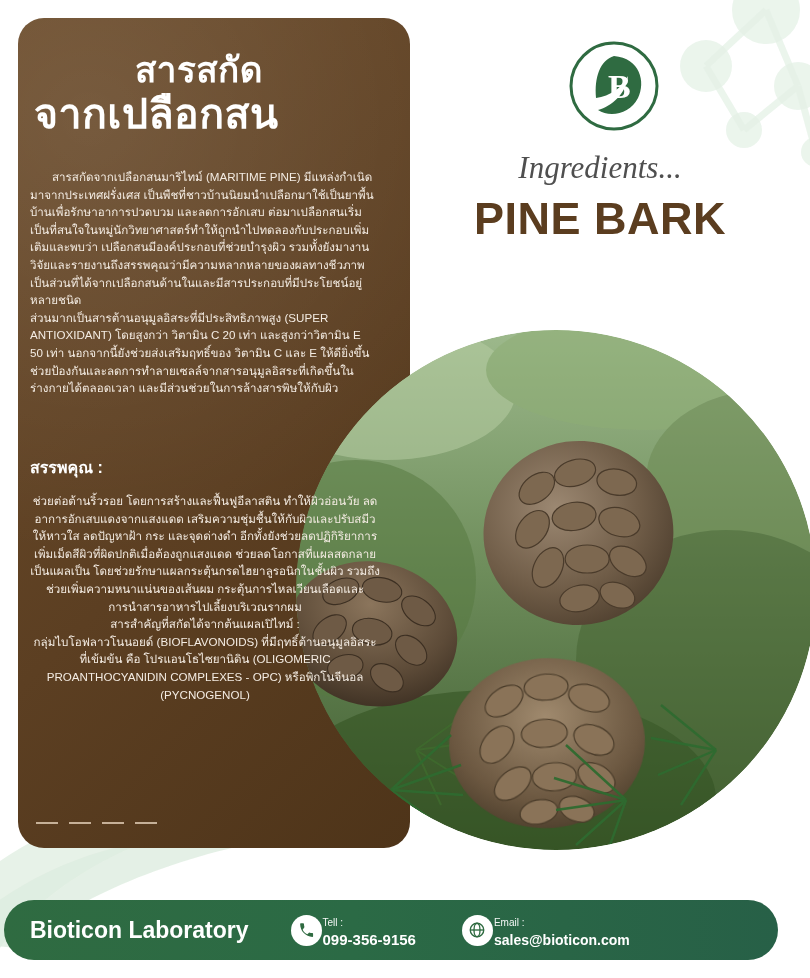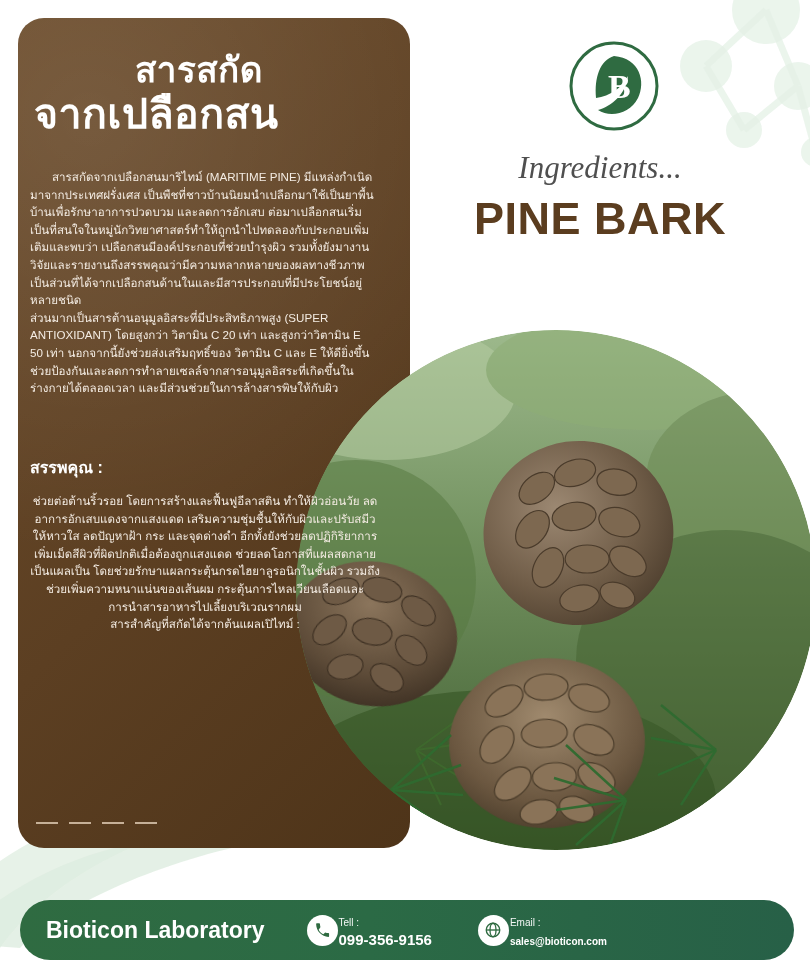--- a/index.html
+++ b/index.html
@@ -132,21 +132,21 @@
     border-radius: 50%;
     overflow: hidden;
     z-index: 2;
     box-shadow: 0 0 0 0 rgba(0,0,0,0);
   }
   .photo svg { display:block; }
 
   
   .footer {
     position: absolute;
-    left: 20px; bottom: 18px;
+    left: 4px; bottom: 18px;
     width: 774px; height: 60px;
     background: linear-gradient(90deg,#2f6b41 0%, #2b6a45 45%, #276047 100%);
     border-radius: 30px;
     display: flex; align-items: center;
     z-index: 5;
     padding: 4px 26px;
   }
   .brand {
     color: #ffffff; font-size: 23px; font-weight: bold;
     flex: 0 0 auto;
@@ -158,21 +158,21 @@
   }
   .circ {
     width: 31px; height: 31px; border-radius: 50%;
     background: #ffffff;
     display: flex; align-items: center; justify-content: center;
     flex: 0 0 auto;
   }
   .contact-text { color: #ffffff; line-height: 1.2; }
   .contact-text .lbl { font-size: 10px; opacity: .95; }
   .contact-text .val { font-size: 15px; font-weight: bold; margin-top: 15px; }
-  .contact-text .val.small { font-size: 10px; }
+  .contact-text .val.small { font-size: 14px; }
 </style>
 </head>
 <body>
 
 <div class="poster">
 
   <svg class="molecule" viewBox="0 0 300 220">
     <g fill="#cfe6d2" opacity="0.75">
       <circle cx="236" cy="40" r="34"></circle>
       <circle cx="176" cy="96" r="26"></circle>
@@ -204,20 +204,21 @@
   <div class="body-text">
     <p class="indent">สารสกัดจากเปลือกสนมาริไทม์ (MARITIME PINE) มีแหล่งกำเนิดมาจากประเทศฝรั่งเศส เป็นพืชที่ชาวบ้านนิยมนำเปลือกมาใช้เป็นยาพื้นบ้านเพื่อรักษาอาการปวดบวม และลดการอักเสบ ต่อมาเปลือกสนเริ่มเป็นที่สนใจในหมู่นักวิทยาศาสตร์ทำให้ถูกนำไปทดลองกับประกอบเพิ่มเติมและพบว่า เปลือกสนมีองค์ประกอบที่ช่วยบำรุงผิว รวมทั้งยังมางานวิจัยและรายงานถึงสรรพคุณว่ามีความหลากหลายของผลทางชีวภาพเป็นส่วนที่ได้จากเปลือกสนด้านในและมีสารประกอบที่มีประโยชน์อยู่หลายชนิด</p>
     <p>ส่วนมากเป็นสารต้านอนุมูลอิสระที่มีประสิทธิภาพสูง (SUPER ANTIOXIDANT) โดยสูงกว่า วิตามิน C 20 เท่า และสูงกว่าวิตามิน E 50 เท่า นอกจากนี้ยังช่วยส่งเสริมฤทธิ์ของ วิตามิน C และ E ให้ดียิ่งขึ้น ช่วยป้องกันและลดการทำลายเซลล์จากสารอนุมูลอิสระที่เกิดขึ้นในร่างกายได้ตลอดเวลา และมีส่วนช่วยในการล้างสารพิษให้กับผิว</p>
   </div>
 
   <div class="section-title">สรรพคุณ :</div>
 
   <div class="benefits">
     <p>ช่วยต่อต้านริ้วรอย โดยการสร้างและฟื้นฟูอีลาสติน ทำให้ผิวอ่อนวัย ลดอาการอักเสบแดงจากแสงแดด เสริมความชุ่มชื้นให้กับผิวและปรับสมีวให้หาวใส ลดปัญหาฝ้า กระ และจุดด่างดำ อีกทั้งยังช่วยลดปฏิกิริยาการเพิ่มเม็ดสีผิวที่ผิดปกติเมื่อต้องถูกแสงแดด ช่วยลดโอกาสที่แผลสดกลายเป็นแผลเป็น โดยช่วยรักษาแผลกระตุ้นกรดไฮยาลูรอนิกในชั้นผิว รวมถึงช่วยเพิ่มความหนาแน่นของเส้นผม กระตุ้นการไหลเวียนเลือดและการนำสารอาหารไปเลี้ยงบริเวณรากผม</p>
     <p>สารสำคัญที่สกัดได้จากต้นแผลเปิไทม์ :</p>
+    <p>กลุ่มไบโอฟลาวโนนอยด์ (BIOFLAVONOIDS) ที่มีฤทธิ์ต้านอนุมูลอิสระที่เข้มข้น คือ โปรแอนโธไซยานิดิน (OLIGOMERIC PROANTHOCYANIDIN COMPLEXES - OPC) หรือพิกโนจีนอล (PYCNOGENOL)</p>
   </div>
 
   <div class="dashes">
     <span></span>
     <span></span>
     <span></span>
     <span></span>
   </div>
 
   <div class="logo-wrap">

